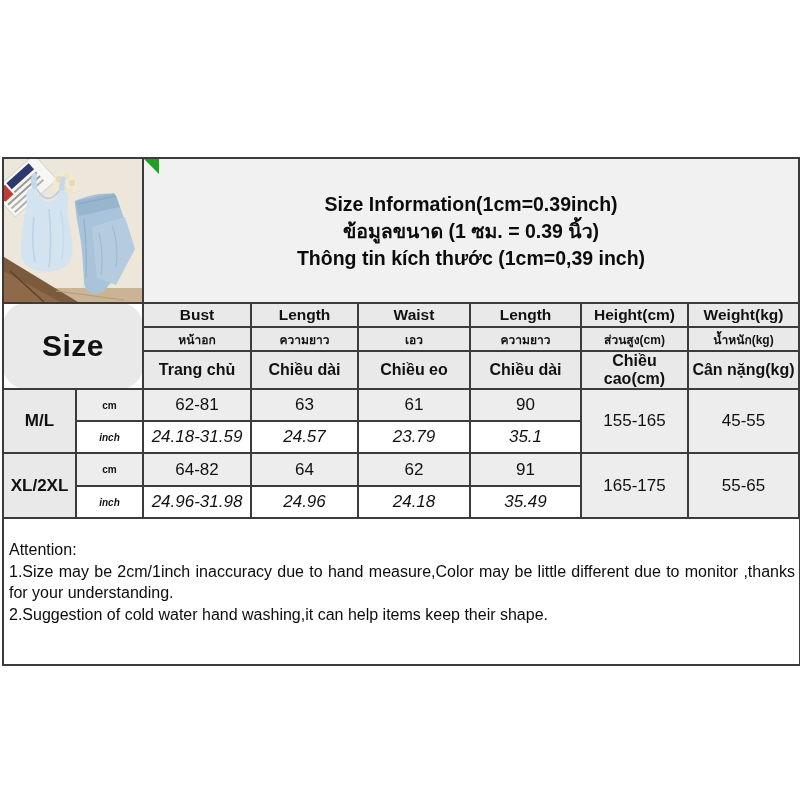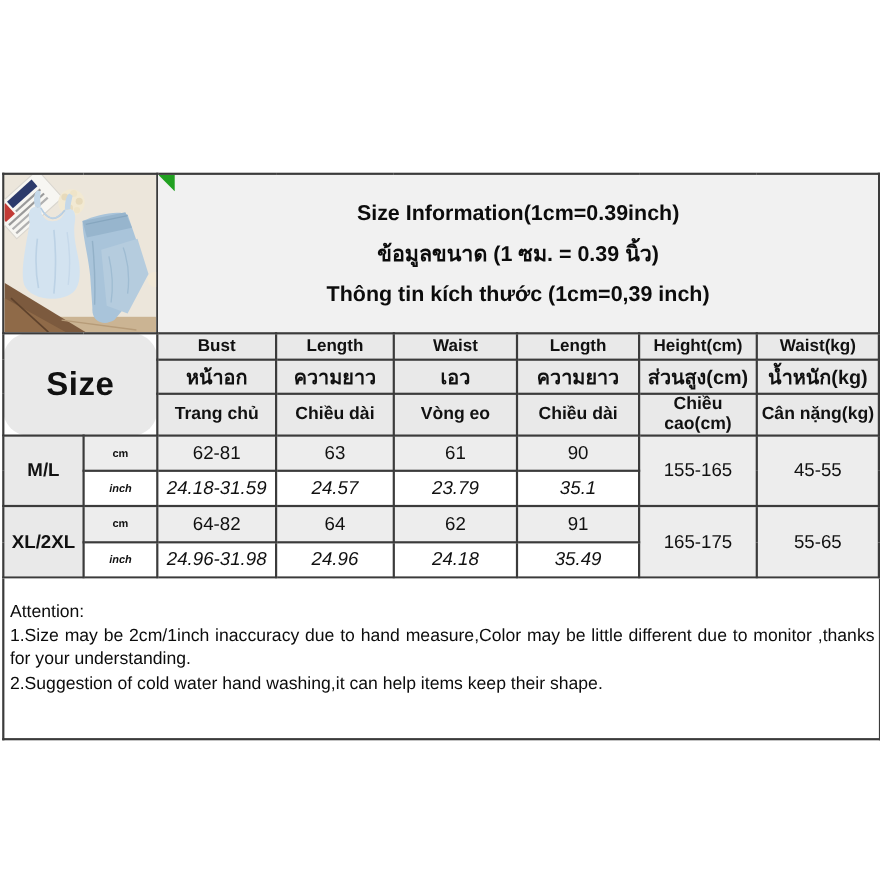--- a/index.html
+++ b/index.html
@@ -9,32 +9,32 @@
   }
   .content{position:absolute;left:2px;top:157px;width:796px;}
   table.size-table{border-collapse:collapse;table-layout:fixed;width:796px;}
   table.size-table td{
     border:2px solid #3b3b3b;text-align:center;vertical-align:middle;
     padding:0;overflow:hidden;
   }
   .photo-cell{background:#ece6db;padding:0;}
   .photo-cell svg{display:block;}
   .title-cell{background:#f1f1f1;position:relative;}
-  .title-inner{display:flex;flex-direction:column;justify-content:flex-end;gap:17px;height:100%;}
+  .title-inner{display:flex;flex-direction:column;justify-content:flex-end;gap:7px;height:100%;}
   .title-line{font-weight:bold;font-size:19.5px;line-height:20px;color:#0c0c0c;}
   .corner-accent{
     position:absolute;top:0;left:0;width:15px;height:15px;background:#21a121;
     clip-path:polygon(0 0,100% 0,100% 100%);
   }
   .g{background:#e9e9e9;}
   .gl{background:#ededed;}
   .w{background:#ffffff;font-style:italic;}
   .size-cell{font-size:30px;font-weight:bold;letter-spacing:0.5px;border-radius:23px;}
   .hdr{font-size:15.5px;font-weight:bold;}
-  .hdr-th{font-size:18px;font-weight:bold;}
+  .hdr-th{font-size:12px;font-weight:bold;}
   .hdr-vi{font-size:16px;font-weight:bold;}
   .rowlabel{font-size:17px;font-weight:bold;}
   .unit{font-size:10px;font-weight:bold;}
   .val{font-size:17px;font-weight:normal;}
   .attention{
     border:2px solid #3b3b3b;border-top:none;width:786px;min-height:121px;
     padding:20px 4px 4px 5px;background:#ffffff;text-align:left;
     font-size:16px;line-height:21.5px;color:#0c0c0c;
   }
   .attention .note{text-align:justify;}
@@ -125,36 +125,36 @@
         </td>
       </tr>
 
       <tr style="height:24px">
         <td colspan="2" rowspan="3" class="g size-cell">Size</td>
         <td class="g hdr">Bust</td>
         <td class="g hdr">Length</td>
         <td class="g hdr">Waist</td>
         <td class="g hdr">Length</td>
         <td class="g hdr">Height(cm)</td>
-        <td class="g hdr">Waist(kg)</td>
+        <td class="g hdr">Weight(kg)</td>
       </tr>
 
       <tr style="height:24px">
         <td class="g hdr-th">หน้าอก</td>
         <td class="g hdr-th">ความยาว</td>
         <td class="g hdr-th">เอว</td>
         <td class="g hdr-th">ความยาว</td>
         <td class="g hdr-th">ส่วนสูง(cm)</td>
         <td class="g hdr-th">น้ำหนัก(kg)</td>
       </tr>
 
       <tr style="height:24px">
         <td class="g hdr-vi">Trang chủ</td>
         <td class="g hdr-vi">Chiều dài</td>
-        <td class="g hdr-vi">Vòng eo</td>
+        <td class="g hdr-vi">Chiều eo</td>
         <td class="g hdr-vi">Chiều dài</td>
         <td class="g hdr-vi">Chiều cao(cm)</td>
         <td class="g hdr-vi">Cân nặng(kg)</td>
       </tr>
 
       <tr style="height:32px">
         <td rowspan="2" class="g rowlabel">M/L</td>
         <td class="gl unit">cm</td>
         <td class="gl val">62-81</td>
         <td class="gl val">63</td>

